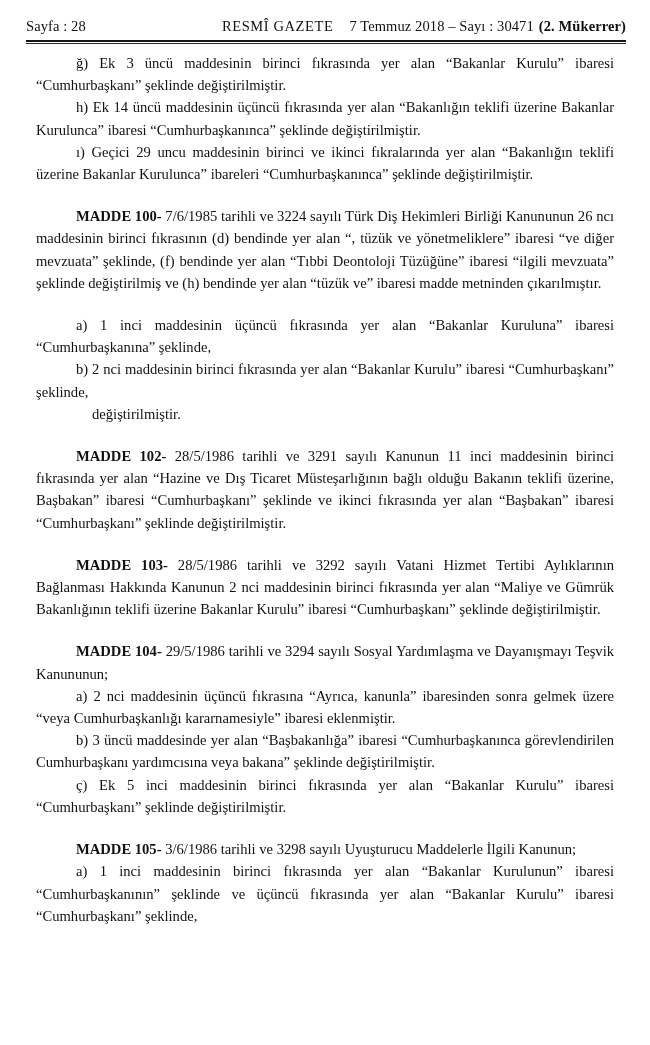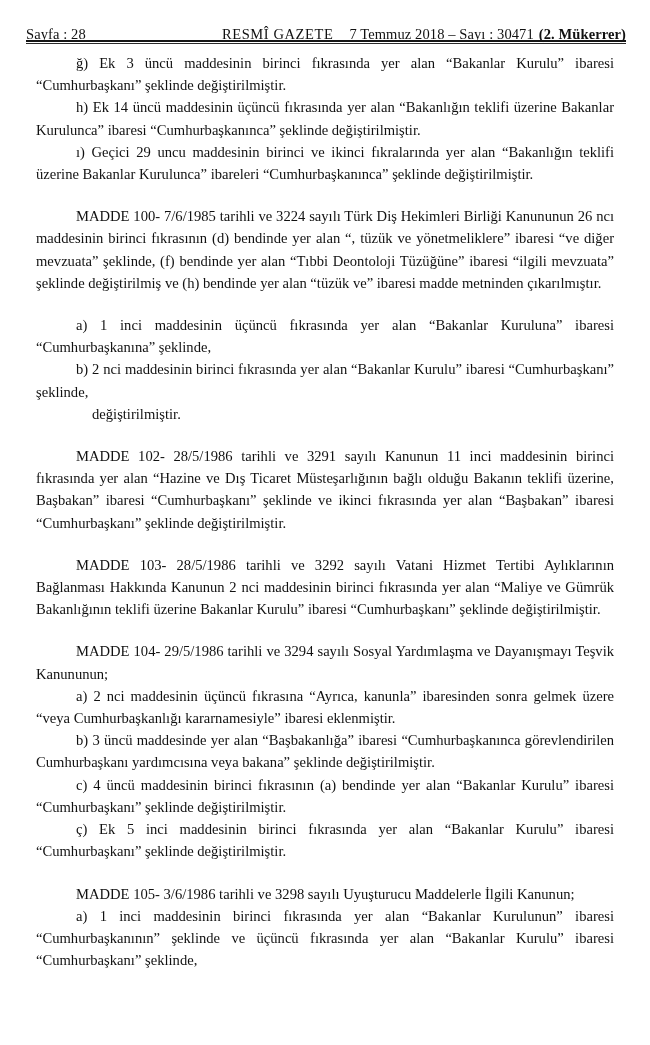--- a/index.html
+++ b/index.html
@@ -36,21 +36,20 @@
   }
   .hdr-page-no {
     flex: 0 0 auto;
   }
   .hdr-spacer {
     flex: 1 1 auto;
   }
   .hdr-center {
     flex: 0 0 auto;
     letter-spacing: 0.6px;
-    margin-top: 8px;
   }
   .hdr-gap {
     display: inline-block;
     width: 16px;
   }
   .hdr-date {
     flex: 0 0 auto;
   }
   .hdr-variant {
     flex: 0 0 auto;
@@ -92,21 +91,21 @@
     text-indent: 40px;
     text-align: justify;
   }
   p.para.deep {
     text-indent: 56px;
   }
   .gap {
     height: 20px;
   }
   .madde-label {
-    font-weight: normal;
+    font-weight: bold;
     margin-top: 16px;
   }
   
   .body, .header-row {
     -webkit-font-smoothing: antialiased;
   }
 </style>
 </head>
 <body>
 
@@ -139,20 +138,19 @@
       <p class="para" id="madde-101-b"><span>b) 2 nci maddesinin birinci fıkrasında yer alan “Bakanlar Kurulu” ibaresi “Cumhurbaşkanı” şeklinde,</span></p>
       <p class="para deep" id="madde-101-close"><span>değiştirilmiştir.</span></p>
       <div class="gap"></div>
       <p class="para" id="madde-102"><span class="madde-label">MADDE 102-</span><span> 28/5/1986 tarihli ve 3291 sayılı Kanunun 11 inci maddesinin birinci fıkrasında yer alan “Hazine ve Dış Ticaret Müsteşarlığının bağlı olduğu Bakanın teklifi üzerine, Başbakan” ibaresi “Cumhurbaşkanı” şeklinde ve ikinci fıkrasında yer alan “Başbakan” ibaresi “Cumhurbaşkanı” şeklinde değiştirilmiştir.</span></p>
       <div class="gap"></div>
       <p class="para" id="madde-103"><span class="madde-label">MADDE 103-</span><span> 28/5/1986 tarihli ve 3292 sayılı Vatani Hizmet Tertibi Aylıklarının Bağlanması Hakkında Kanunun 2 nci maddesinin birinci fıkrasında yer alan  “Maliye ve Gümrük Bakanlığının teklifi üzerine Bakanlar Kurulu” ibaresi “Cumhurbaşkanı” şeklinde değiştirilmiştir.</span></p>
       <div class="gap"></div>
       <p class="para" id="madde-104"><span class="madde-label">MADDE 104-</span><span> 29/5/1986 tarihli ve 3294 sayılı Sosyal Yardımlaşma ve Dayanışmayı Teşvik Kanununun;</span></p>
       <p class="para" id="madde-104-a"><span>a) 2 nci maddesinin üçüncü fıkrasına “Ayrıca, kanunla” ibaresinden sonra gelmek üzere “veya Cumhurbaşkanlığı kararnamesiyle” ibaresi eklenmiştir.</span></p>
       <p class="para" id="madde-104-b"><span>b) 3 üncü maddesinde yer alan “Başbakanlığa” ibaresi “Cumhurbaşkanınca görevlendirilen Cumhurbaşkanı yardımcısına veya bakana” şeklinde değiştirilmiştir.</span></p>
-      <p class="para" id="madde-104-c"><span>c) 4 üncü maddesinin birinci fıkrasının (a) bendinde yer alan “Bakanlar Kurulu” ibaresi “Cumhurbaşkanı” şeklinde değiştirilmiştir.</span></p>
       <p class="para" id="madde-104-c-cedilla"><span>ç) Ek 5 inci maddesinin birinci fıkrasında yer alan “Bakanlar Kurulu” ibaresi “Cumhurbaşkanı” şeklinde değiştirilmiştir.</span></p>
       <div class="gap"></div>
       <p class="para" id="madde-105"><span class="madde-label">MADDE 105-</span><span> 3/6/1986 tarihli ve 3298 sayılı Uyuşturucu Maddelerle İlgili Kanunun;</span></p>
       <p class="para" id="madde-105-a"><span>a) 1 inci maddesinin birinci fıkrasında yer alan “Bakanlar Kurulunun” ibaresi “Cumhurbaşkanının” şeklinde ve üçüncü fıkrasında yer alan “Bakanlar Kurulu” ibaresi “Cumhurbaşkanı” şeklinde,</span></p>
     </div>
 
 </div>
 
 </body></html>

